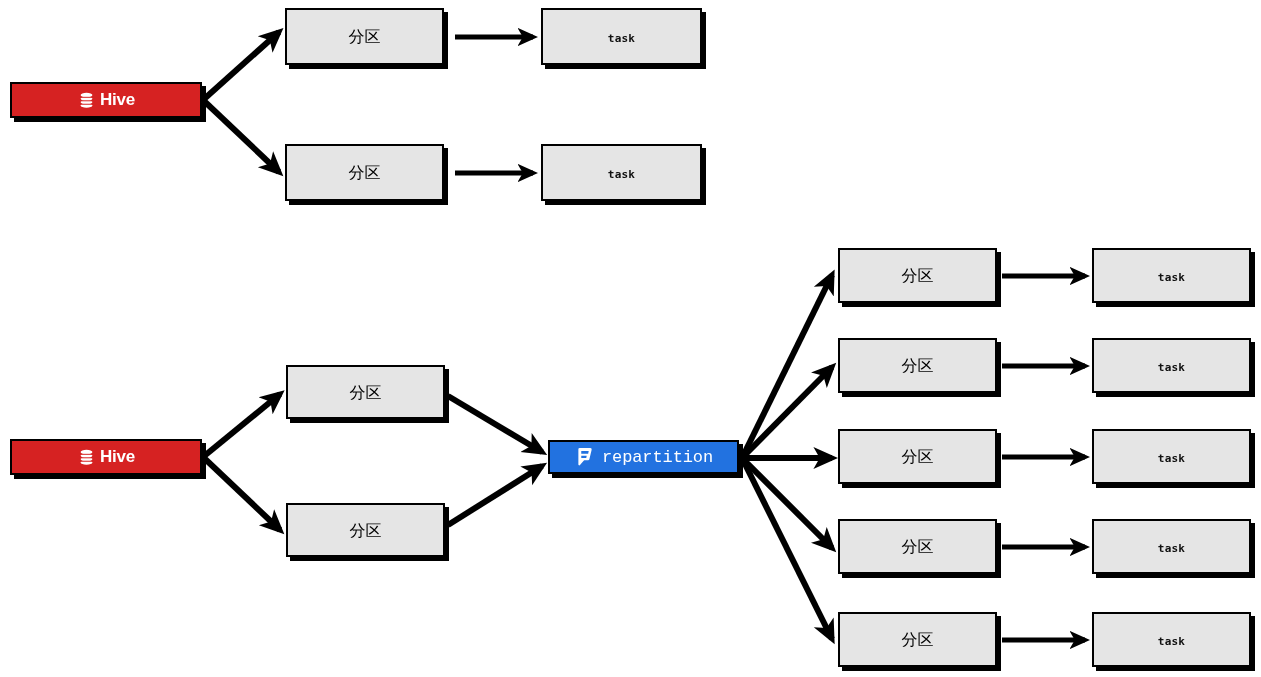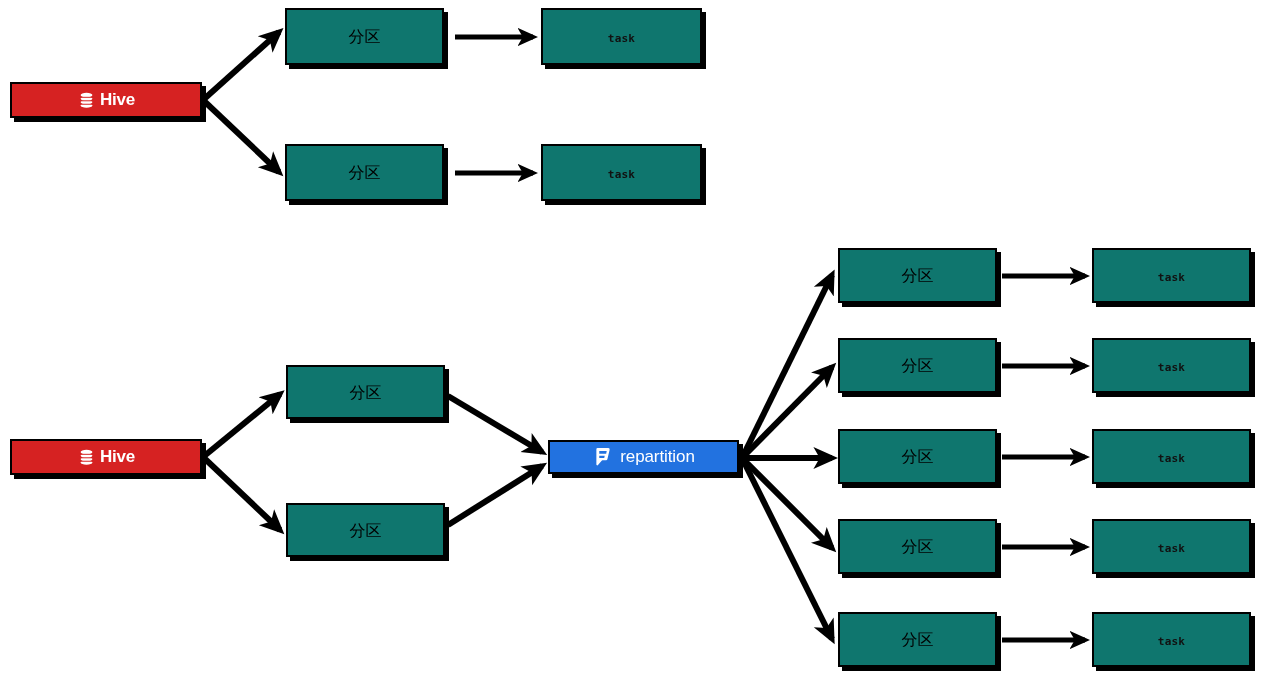--- a/index.html
+++ b/index.html
@@ -29,21 +29,21 @@
     position: absolute;
     box-sizing: border-box;
     border: 2px solid #000000;
     box-shadow: 4px 4px 0 0 #000000;
     display: flex;
     align-items: center;
     justify-content: center;
     z-index: 5;
   }
   .node-partition, .node-task {
-    background: #0f766e;
+    background: #e5e5e5;
   }
   .node-partition .node-label {
     font-family: "DejaVu Sans", sans-serif;
     font-size: 16px;
     color: #000000;
     line-height: 1;
   }
   .node-task .node-label {
     font-family: "DejaVu Sans Mono", monospace;
     font-size: 11px;
@@ -70,21 +70,21 @@
   .node-repartition {
     background: #2272e0;
   }
   .node-repartition .node-inner {
     display: flex;
     align-items: center;
     justify-content: center;
     gap: 7px;
   }
   .node-repartition .node-label {
-    font-family: Liberation Sans, sans-serif;
+    font-family: Liberation Mono, monospace;
     font-size: 17px;
     color: #ffffff;
     letter-spacing: -0.1px;
   }
   .icon {
     display: inline-flex;
     align-items: center;
     justify-content: center;
     line-height: 0;
   }

